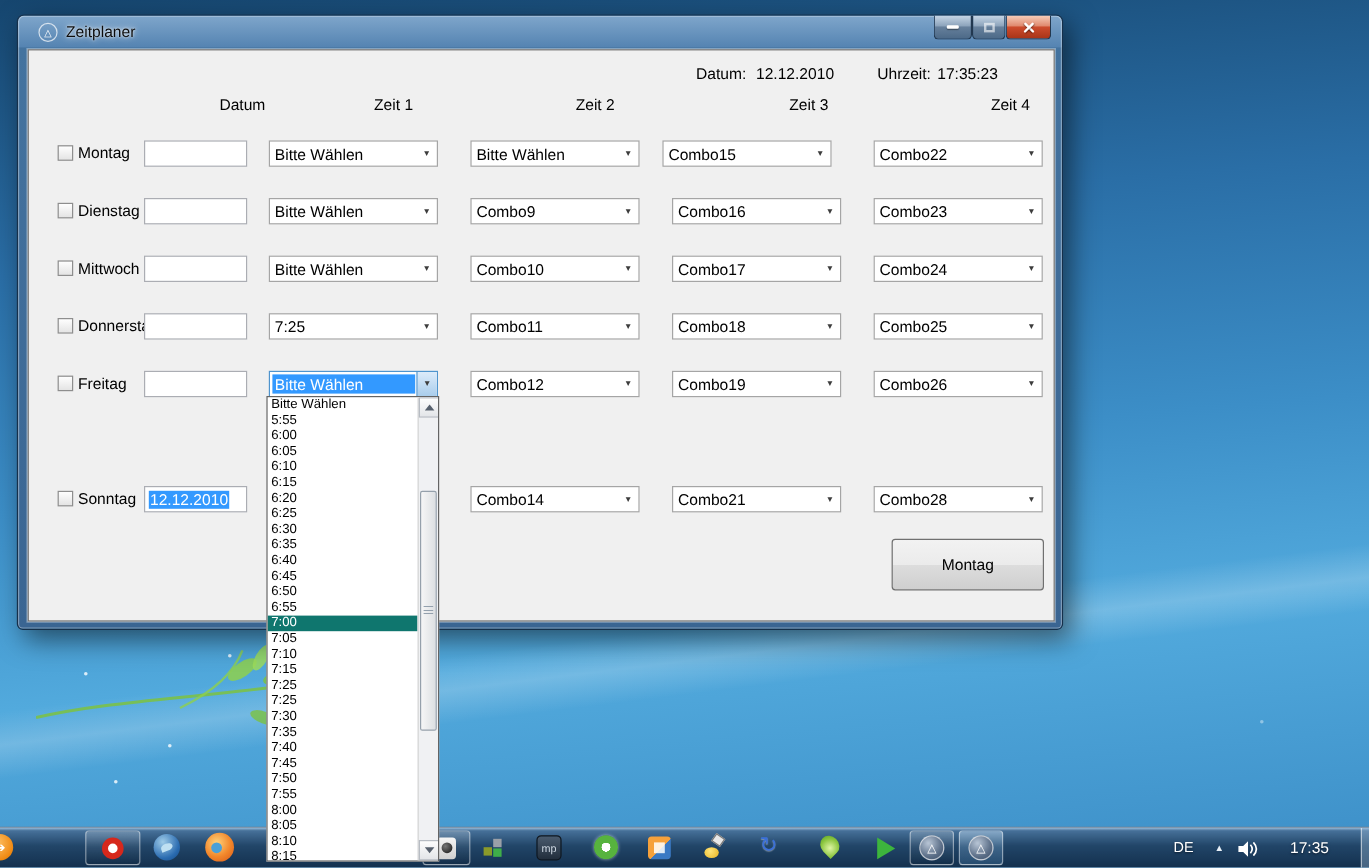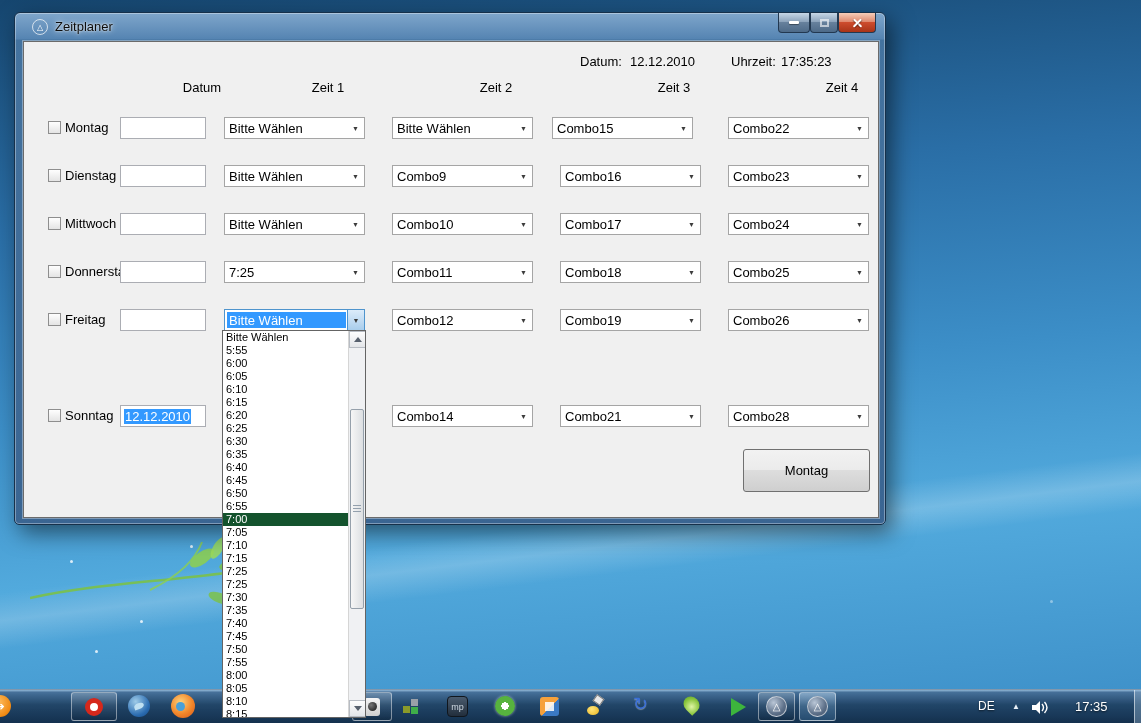--- a/index.html
+++ b/index.html
@@ -79,21 +79,21 @@
 
   .btn { position:absolute; width:127px; height:43px; border:1px solid #707070; border-radius:3px;
     background:linear-gradient(180deg,#f2f2f2 0%,#ebebeb 50%,#dddddd 50%,#cfcfcf 100%);
     font-size:13px; display:flex; align-items:center; justify-content:center; }
 
   
   #ddlist { position:absolute; left:222px; top:330px; width:144px; height:388px;
     background:#fff; border:1px solid #646464; z-index:40; overflow:hidden; }
   #dd-items { position:absolute; left:0; top:0; right:17px; bottom:0; }
   .dd-item { height:13px; line-height:13px; font-size:11px; padding-left:3px; color:#000; white-space:nowrap; }
-  .dd-item.sel { background:#14532d; color:#fff; }
+  .dd-item.sel { background:#0f766e; color:#fff; }
   #dd-scroll { position:absolute; right:0; top:0; width:17px; bottom:0; background:#f0f1f3;
     border-left:1px solid #d5d5d5; }
   .dd-btn { position:absolute; left:0; width:17px; height:17px; background:linear-gradient(180deg,#fdfdfd,#e3e5e8);
     border:1px solid #b7bcc3; display:flex; align-items:center; justify-content:center; }
   .tri-up { width:0; height:0; border-left:4px solid transparent; border-right:4px solid transparent;
     border-bottom:5px solid #57606d; }
   .tri-down { width:0; height:0; border-left:4px solid transparent; border-right:4px solid transparent;
     border-top:5px solid #57606d; }
   #dd-thumb { position:absolute; left:1px; width:14px; top:78px; height:200px;
     background:linear-gradient(90deg,#f6f6f6,#dcdfe2); border:1px solid #95a0ab; border-radius:2px;

